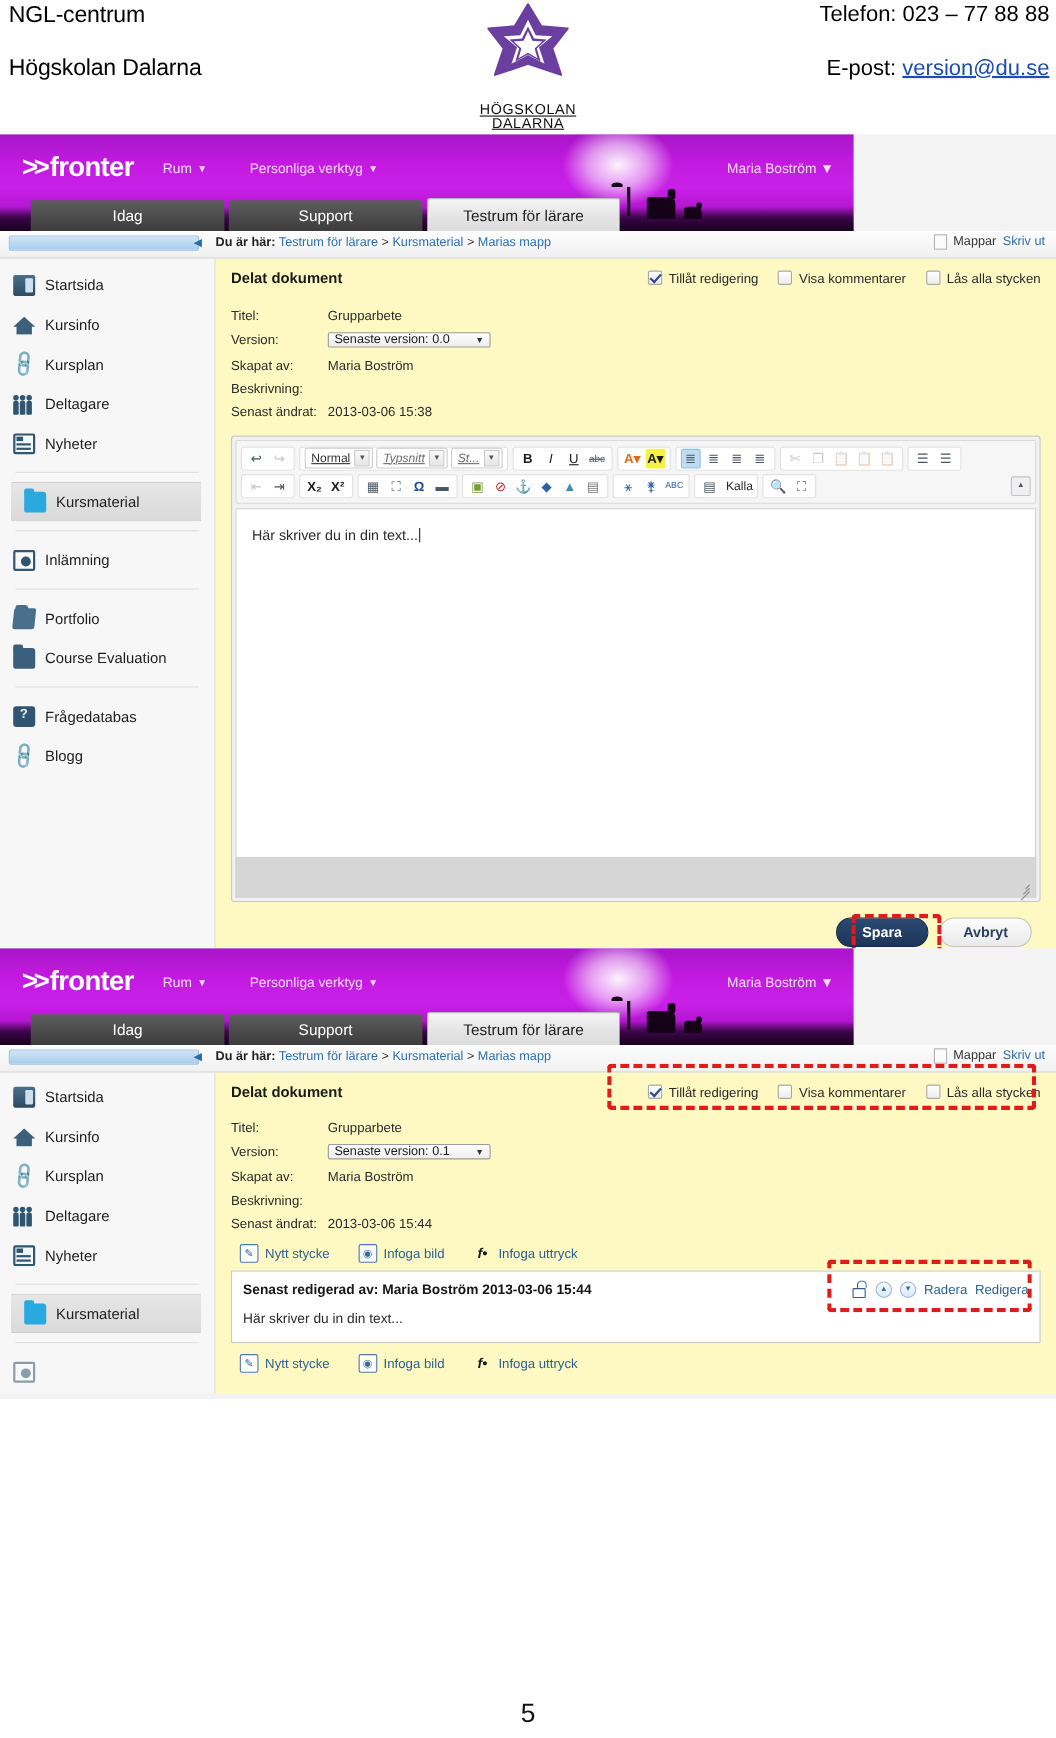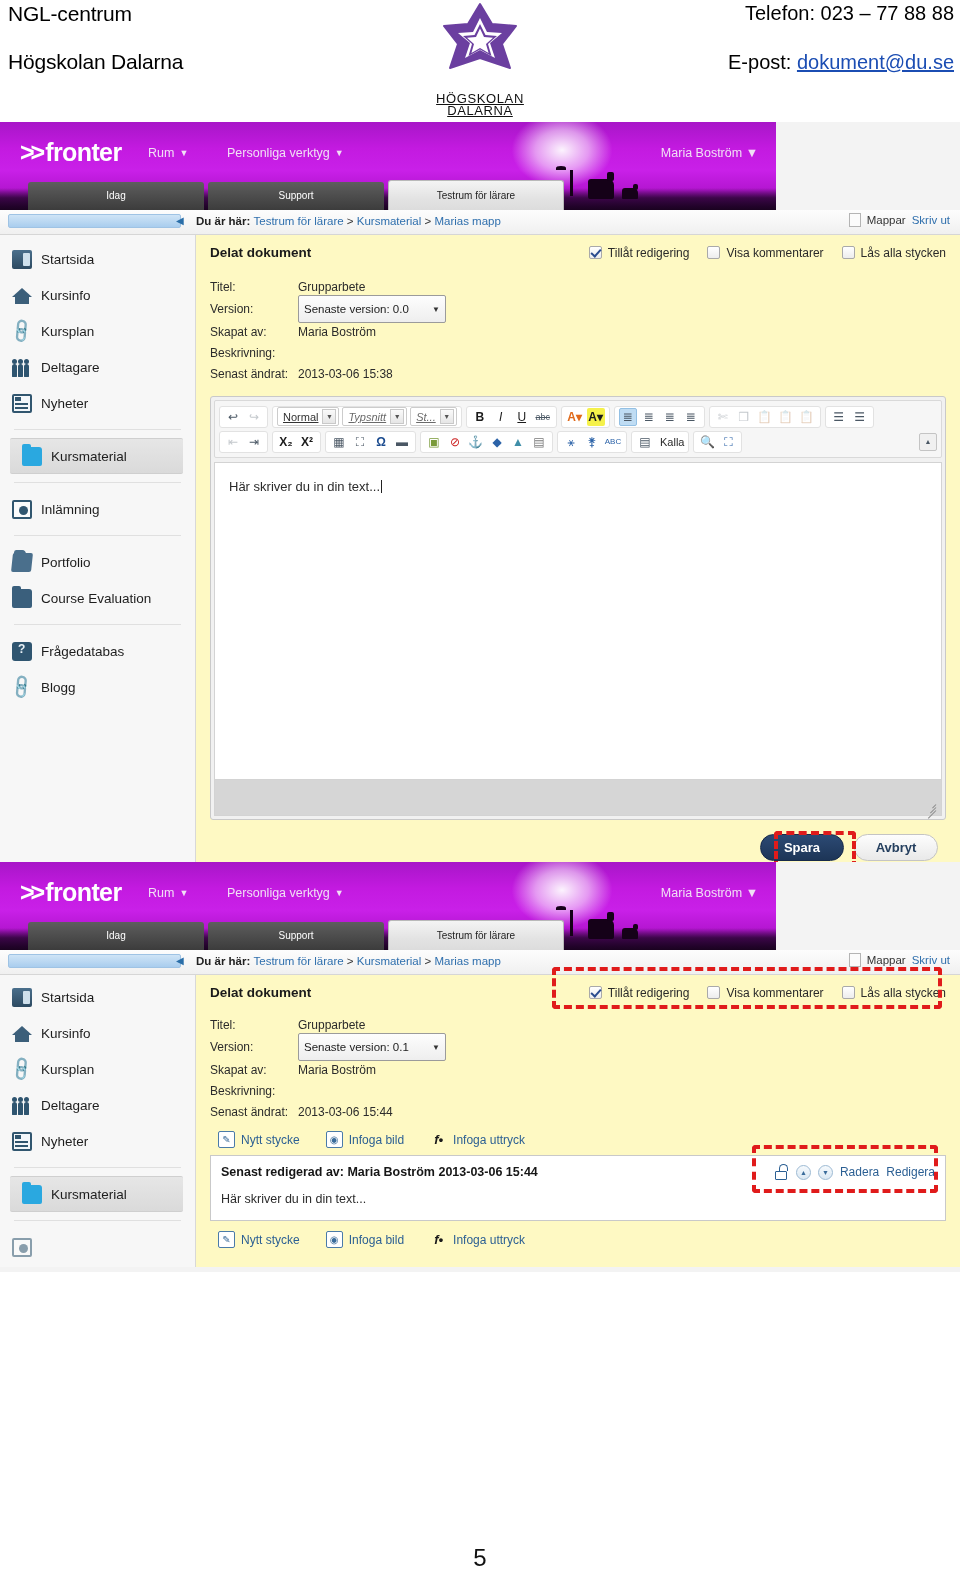--- a/index.html
+++ b/index.html
@@ -52,21 +52,21 @@
   .fr-logo .chev { letter-spacing:-4px; margin-right:4px; }
   .fr-menu { position:absolute; top:24px; color:#f1dff5; font-size:12.5px; }
   .fr-menu .caret { font-size:9px; margin-left:5px; position:relative; top:-1px; }
   .fr-menu-rum { left:148px; }
   .fr-menu-pv { left:227px; }
   .fr-user { position:absolute; right:18px; top:24px; color:#f1dff5; font-size:12.5px; }
 
   .fr-tabs { position:absolute; left:28px; bottom:0; height:32px; display:flex; align-items:flex-end; }
   .fr-tab {
     height:28px; line-height:28px; min-width:176px; text-align:center;
-    font-size:10px; color:#ffffff;
+    font-size:14px; color:#ffffff;
     background:linear-gradient(180deg,#5e5e5e 0%, #4b4b4b 55%, #3c3c3c 100%);
     border-radius:3px 3px 0 0; margin-right:4px;
   }
   .fr-tab.active {
     background:linear-gradient(180deg,#f4f4f4 0%, #e3e3e3 60%, #dcdcdc 100%);
     color:#1d1d1d; height:30px; line-height:30px;
     border:1px solid #b9b9b9; border-bottom:none;
   }
 
   .fr-crumbbar {
@@ -147,21 +147,21 @@
     content:""; position:absolute; left:3px; top:0px; width:4px; height:8px;
     border:solid #2b4c8f; border-width:0 2px 2px 0; transform:rotate(42deg);
   }
 
   .meta { margin-top:16px; font-size:12px; color:#2b2b2b; }
   .meta-row { display:flex; align-items:center; height:21px; }
   .meta-lab { width:88px; flex:0 0 88px; color:#2b2b2b; }
   .meta-val { color:#2b2b2b; }
   .select-box {
     display:inline-flex; align-items:center; justify-content:space-between;
-    min-width:148px; height:28px; padding:0 5px;
+    min-width:148px; height:14px; padding:0 5px;
     border:1px solid #9b9b9b; background:linear-gradient(180deg,#fdfdfd,#eeeeee);
     border-radius:2px; font-size:11.5px; color:#1c1c1c;
   }
   .select-box .cv { font-size:8px; margin-left:8px; color:#333; }
 
   
   .editor-wrap {
     margin-top:12px; border:1px solid #c9c9c9; background:#f1f1f1;
     border-radius:3px; padding:3px;
   }
@@ -260,21 +260,21 @@
       <path d="M48 24 L53.5 35 L65 36 L56 44 L59.5 56 L48 49.5 L36.5 56 L40 44 L31 36 L42.5 35 Z" fill="#6b3fa0"></path>
       <path d="M48 28.5 L52 37 L61 37.8 L54 44 L56.6 53 L48 48 L39.4 53 L42 44 L35 37.8 L44 37 Z" fill="#ffffff"></path>
     </svg>
     <div class="lh-logo-cap">HÖGSKOLAN</div>
     <div class="lh-logo-cap">DALARNA</div>
   </div>
 
   <div class="lh-right">
     <div class="lh-rline1">Telefon: 023 – 77 88 88</div>
     <div class="lh-rline2">
-      <span>E-post: </span><a class="lh-mail" href="#">dokument@du.se</a>
+      <span>E-post: </span><a class="lh-mail" href="#">version@du.se</a>
     </div>
   </div>
 </div>
 
 <div class="shot" id="shot1" style="height:740px;">
 
   <div class="fr-banner">
     <div class="horizon"></div>
     <div class="sil sil-post"></div>
     <div class="sil-bird sil" style="bottom:40px;left:556px;"></div>

